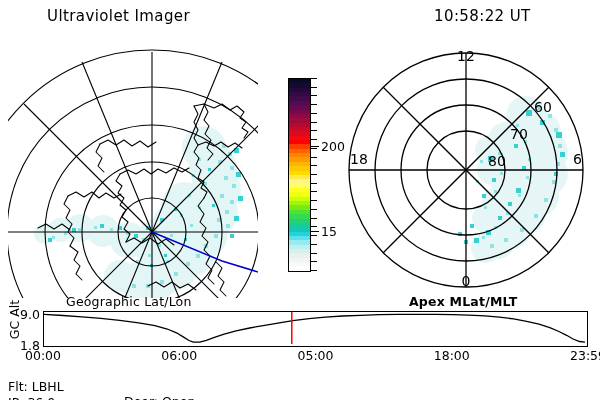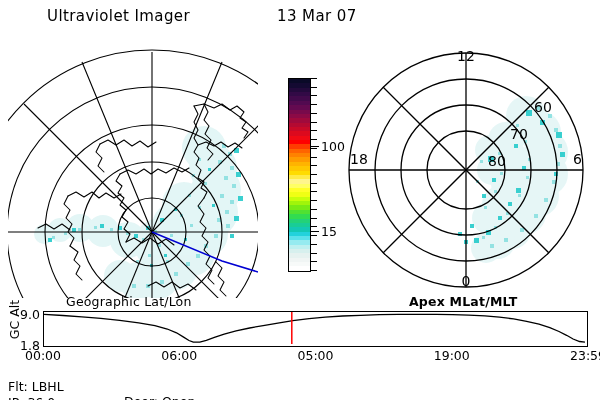--- a/index.html
+++ b/index.html
@@ -126,21 +126,21 @@
   #status .srow.r1 { top: 16px; }
   #status .cell { position: absolute; white-space: pre; }
   #status .c0 { left: 8px; }
   #status .c1 { left: 124px; }
 </style>
 </head>
 <body>
 
 <div id="header" class="abs">
   <span class="h-title">Ultraviolet Imager</span>
-  <span class="h-date">13 Mar 07</span>
+  <span class="h-time">10:58:22 UT</span>
 </div>
 
 <div class="polar-wrap" style="left:8px; top:48px; width:250px; height:250px;">
   <svg width="250" height="250" viewBox="0 0 250 250">
     <defs>
       <clipPath id="geoClip">
         <circle cx="144" cy="184" r="168"></circle>
       </clipPath>
       <clipPath id="geoBox">
         <rect x="0" y="0" width="250" height="250"></rect>
@@ -359,21 +359,21 @@
       <div class="tick" style="top: 148.364px;"></div>
       <div class="tick" style="top: 157.091px;"></div>
       <div class="tick" style="top: 165.818px;"></div>
       <div class="tick" style="top: 174.545px;"></div>
       <div class="tick" style="top: 183.273px;"></div>
       <div class="tick" style="top: 192px;"></div>
       <div class="tick major" style="top: 68.16px;"></div>
       <div class="tick major" style="top: 152.64px;"></div>
     </div>
   <div id="cbar-labels"></div>
-<div class="cbar-lab" style="top: 86.16px;">100</div>
+<div class="cbar-lab" style="top: 86.16px;">200</div>
     <div class="cbar-lab" style="top: 170.64px;">15</div>
   </div>
 
 <div class="polar-wrap" style="left:340px; top:44px; width:252px; height:252px;">
   <svg width="252" height="252" viewBox="0 0 252 252">
     <defs>
       <clipPath id="apexClip">
           <circle cx="126" cy="126" r="117"></circle>
         </clipPath>
     </defs>
@@ -485,21 +485,21 @@
   <div id="orbit-box">
     <svg width="541" height="32" viewBox="0 0 541 32" preserveAspectRatio="none">
       <polyline id="orbit-curve" fill="none" stroke="#000" stroke-width="1.3" points="0.0,2.3 18.9,3.5 37.9,4.8 56.8,6.4 75.7,8.3 94.7,10.8 110.9,13.7 123.3,17.0 132.5,20.8 139.6,25.1 145.0,28.5 149.3,30.1 155.8,30.1 162.3,28.3 170.4,25.4 180.2,22.2 192.1,18.9 205.6,16.0 220.7,13.3 235.3,10.8 248.9,8.7 265.1,6.7 281.3,5.2 298.6,4.0 316.5,3.3 335.4,2.7 354.4,2.4 373.3,2.3 392.2,2.4 408.5,2.6 424.7,3.1 440.9,3.9 455.5,5.2 469.6,6.9 482.6,9.3 495.0,12.1 505.8,15.6 515.0,19.5 522.6,23.3 529.1,27.0 535.6,29.5 541.0,30.1"></polyline>
       <line id="orbit-cursor" x1="247.8" y1="0" x2="247.8" y2="32" stroke="#ff0000" stroke-width="1.5"></line>
     </svg>
   </div>
   <div id="orbit-xticks">
       <div class="orbit-xtick" style="left: 43px;">00:00</div>
       <div class="orbit-xtick" style="left: 179.25px;">06:00</div>
       <div class="orbit-xtick" style="left: 315.5px;">05:00</div>
-      <div class="orbit-xtick" style="left: 451.75px;">19:00</div>
+      <div class="orbit-xtick" style="left: 451.75px;">18:00</div>
       <div class="orbit-xtick" style="left: 588px;">23:59</div>
     </div>
 </div>
 
 <div id="status">
   <div class="srow r0">
     <span class="cell c0">Flt: LBHL</span>
     <span class="cell c1">Door: Open</span>
     
     

